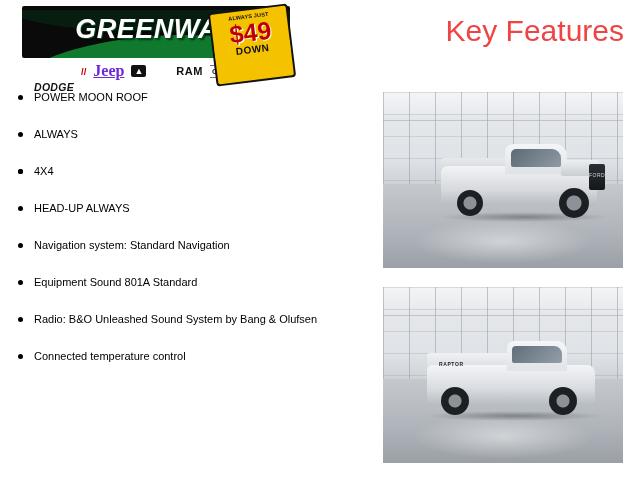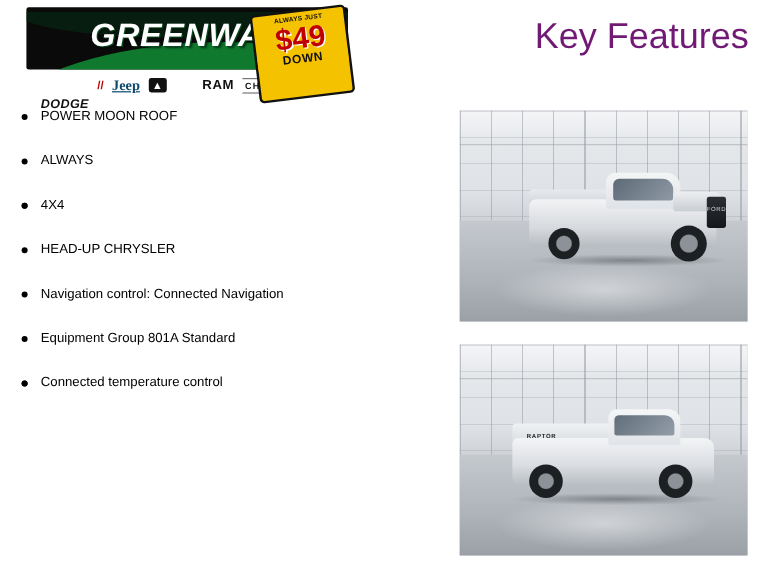--- a/index.html
+++ b/index.html
@@ -121,22 +121,22 @@
     display: flex;
     align-items: center;
     gap: 7px;
     font-size: 9.5px;
     font-weight: bold;
     color: #111;
   }
   .brand-dodge { font-style: italic; font-size: 10.5px; letter-spacing: .3px; margin-top: 32px; }
   .brand-slash { color: #c00000; font-weight: bold; }
   .brand-jeep {
-    color: #0c4a6e;
-    font-size: 12px;
+    color: #6d28d9;
+    font-size: 16px;
     font-family: "Liberation Serif", serif;
     font-weight: bold;
     text-decoration: underline;
   }
   .brand-ram-box {
     display: inline-block;
     background: #111;
     color: #fff;
     font-size: 9px;
     padding: 1px 3px;
@@ -150,21 +150,21 @@
     border-top: 1px solid #777;
     border-bottom: 1px solid #777;
     padding: 1px 2px;
   }
 
   .slide-title {
     position: absolute;
     right: 16px;
     top: 14px;
     font-size: 30px;
-    color: #701a75;
+    color: #ef4444;
     font-family: "Liberation Sans", sans-serif;
     white-space: nowrap;
   }
 
   
   .features {
     position: absolute;
     left: 0;
     top: 88px;
     width: 372px;
@@ -379,32 +379,33 @@
   </li>
   <li class="feature-item">
     <span class="bullet"></span>
   </li>
   <li class="feature-item">
     <span class="bullet"></span>
     <span>4X4</span>
   </li>
   <li class="feature-item">
     <span class="bullet"></span>
-    <span>HEAD-UP CHRYSLER</span>
-  </li>
-  <li class="feature-item">
-    <span class="bullet"></span>
-    <span>Navigation control: Connected Navigation</span>
-  </li>
-  <li class="feature-item">
-    <span class="bullet"></span>
-    <span>Equipment Group 801A Standard</span>
-  </li>
-  <li class="feature-item">
-    <span class="bullet"></span>
+    <span>HEAD-UP ALWAYS</span>
+  </li>
+  <li class="feature-item">
+    <span class="bullet"></span>
+    <span>Navigation system: Standard Navigation</span>
+  </li>
+  <li class="feature-item">
+    <span class="bullet"></span>
+    <span>Equipment Sound 801A Standard</span>
+  </li>
+  <li class="feature-item">
+    <span class="bullet"></span>
+    <span>Radio: B&amp;O Unleashed Sound System by Bang &amp; Olufsen</span>
   </li>
   <li class="feature-item">
     <span class="bullet"></span>
     <span>Connected temperature control</span>
   </li>
 </ul>
 
 <div class="photo photo-top">
   <div class="showroom">
     <div class="ceiling"></div>

